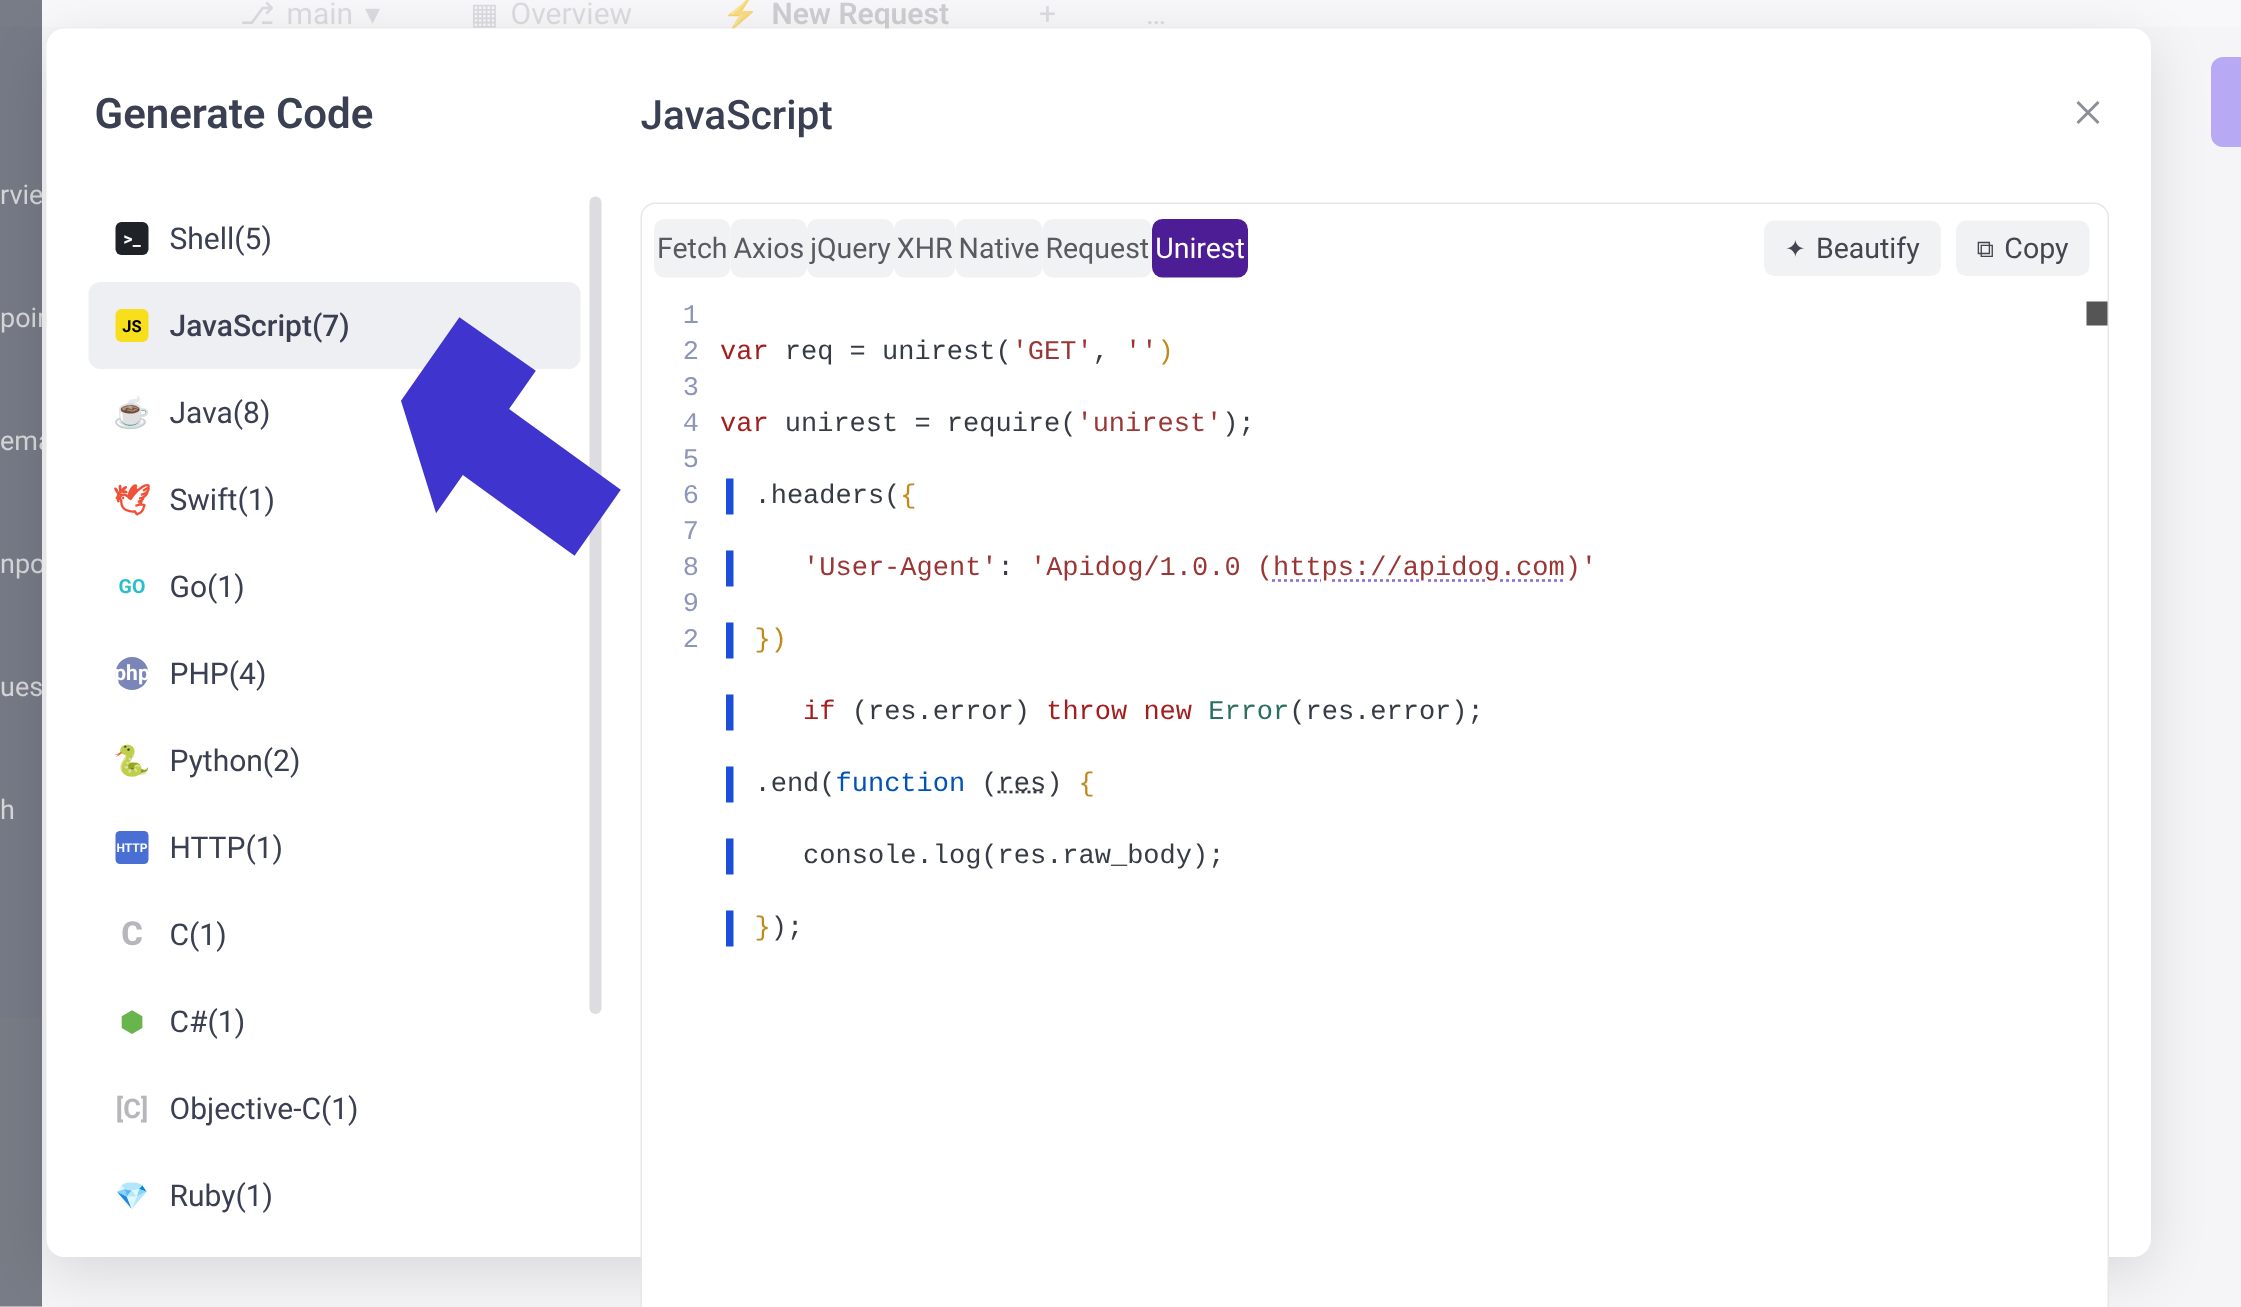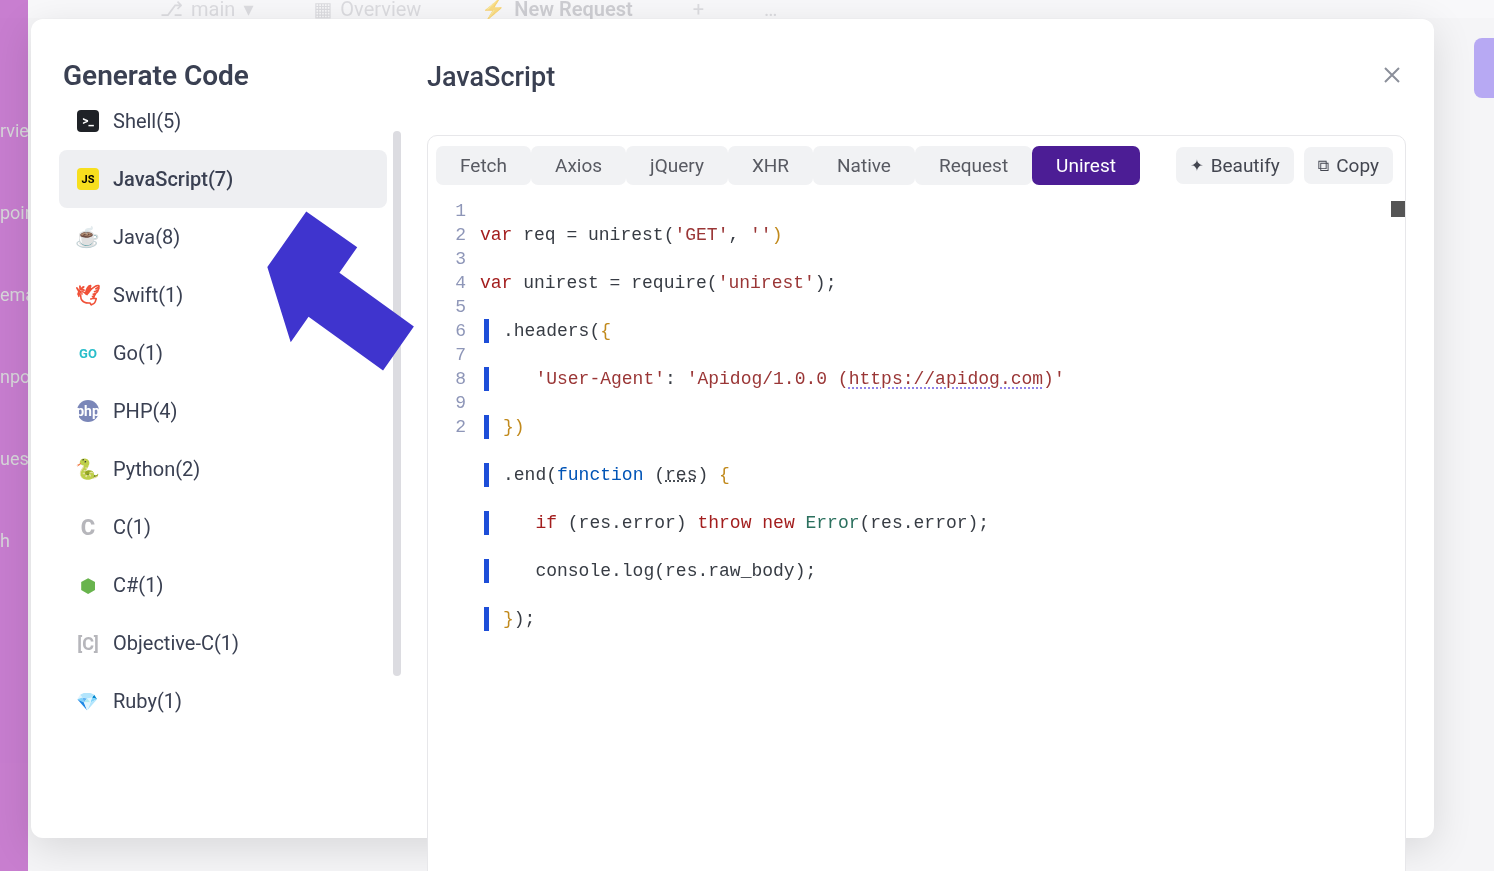--- a/index.html
+++ b/index.html
@@ -8,37 +8,37 @@
   
   .bg-top {
     position: absolute; top: 0; left: 0; right: 0; height: 18px;
     background: #fcfcfd; color: #c9c9cf; font-size: 20px;
     display: flex; align-items: center; gap: 60px; padding-left: 160px;
     filter: blur(0.3px); opacity: 0.55; white-space: nowrap;
   }
   .bg-top .tab { display:flex; align-items:center; gap:8px; }
   .bg-left-col {
     position: absolute; left: 0; top: 0; bottom: 0; width: 28px;
-    background: #a21caf; color:#bfbfc3; font-size:18px; padding-top:120px;
+    background: #0f172a; color:#bfbfc3; font-size:18px; padding-top:120px;
     display:flex; flex-direction:column; gap:60px; opacity:0.55;
   }
   .bg-left-col span { writing-mode: horizontal-tb; overflow:hidden; white-space:nowrap; height:22px; }
   
   
   .modal {
     position: absolute; left: 31px; top: 19px; right: 60px; bottom: 33px;
     background: #fff; border-radius: 12px; box-shadow: 0 10px 40px rgba(0,0,0,0.12);
     display: flex;
   }
   
   
   .sidebar {
     width: 372px; padding: 40px 16px 0 28px; position:relative;
   }
-  .sidebar-title { font-size: 28px; font-weight: 600; color:#3a4052; margin-left:4px; }
+  .sidebar-title { font-size: 28px; font-weight: 600; color:#3a4052; margin-left:4px; margin-bottom: 38px; }
   .lang-list { display:flex; flex-direction:column; gap:0; }
   .lang-item {
     display:flex; align-items:center; gap:14px;
     height:58px; padding:0 18px; border-radius:8px;
     font-size:20px; color:#3a4052; cursor:pointer;
   }
   .lang-item.selected { background:#eeeff2; font-weight:500; }
   .lang-icon { width:22px; height:22px; display:flex; align-items:center; justify-content:center; border-radius:4px; font-size:12px; font-weight:700; color:#fff; }
   .ic-shell { background:#1f2227; }
   .ic-js { background:#f7df1e; color:#000; font-size:11px; }
@@ -62,21 +62,21 @@
   .close-btn { font-size:24px; color:#8b8f9a; cursor:pointer; padding:4px; }
   
   
   .codebox { border:1px solid #e7e7ea; border-radius:10px; background:#fff; }
   .codebox-toolbar {
     display:flex; align-items:center; justify-content:space-between;
     padding:10px 12px 10px 8px;
   }
   .tabrow { display:flex; gap:0; background:transparent; }
   .tabrow .tab {
-    padding:8px 24px; font-size:19px; color:#4d4f55; cursor:pointer; border-radius:7px;
+    padding:8px 2px; font-size:19px; color:#4d4f55; cursor:pointer; border-radius:7px;
   }
   .tabrow .tab.inactive { background:#f1f2f4; color:#585a62; }
   .tabrow .tab.inactive.gap { margin-left:0; }
   .tabrow .tab.active { background:#4c1d95; color:#fff; }
   .toolbar-right { display:flex; gap:10px; }
   .tool-btn { display:flex; align-items:center; gap:7px; padding:7px 14px; background:#f1f2f4; color:#434650; border-radius:7px; font-size:19px; cursor:pointer; }
   .tool-btn .ic { font-size:16px; }
   
   
   .code-area { display:flex; font-family: "SFMono-Regular", Consolas, "Liberation Mono", Menlo, monospace; font-size:18px; line-height:24px; padding:4px 0 360px 0; position:relative; }
@@ -144,20 +144,24 @@
         <span class="lang-icon ic-go">GO</span>
         <span>Go(1)</span>
       </div>
       <div class="lang-item">
         <span class="lang-icon ic-php">php</span>
         <span>PHP(4)</span>
       </div>
       <div class="lang-item">
         <span class="lang-icon ic-py">🐍</span>
         <span>Python(2)</span>
+      </div>
+      <div class="lang-item">
+        <span class="lang-icon ic-http">HTTP</span>
+        <span>HTTP(1)</span>
       </div>
       <div class="lang-item">
         <span class="lang-icon ic-c">C</span>
         <span>C(1)</span>
       </div>
       <div class="lang-item">
         <span class="lang-icon ic-cs">⬢</span>
         <span>C#(1)</span>
       </div>
       <div class="lang-item">
@@ -217,22 +221,22 @@
           <div>8</div>
           <div>9</div>
           <div>2</div>
         </div>
         <div class="code">
 <div><span class="kw">var</span><span> req = unirest(</span><span class="str">'GET'</span><span>, </span><span class="str">''</span><span class="par">)</span></div>
 <div><span class="kw">var</span><span> unirest = require(</span><span class="str">'unirest'</span><span>);</span></div>
 <div><span class="line-guide"><span>.headers(</span><span class="par">{</span></span></div>
 <div><span class="line-guide">   <span class="str">'User-Agent'</span><span>: </span><span class="str">'Apidog/1.0.0 (</span><span class="str link">https://apidog.com</span><span class="str">)'</span></span></div>
 <div><span class="line-guide"><span class="par">}</span><span class="par">)</span></span></div>
+<div><span class="line-guide">   <span class="kw">if</span><span> (res.error) </span><span class="kw">throw</span><span> </span><span class="kw">new</span><span> </span><span style="color:#2b705e">Error</span><span>(res.error);</span></span></div>
 <div><span class="line-guide"><span>.end(</span><span class="bluefn">function</span><span> (</span><span style="text-decoration:underline dotted">res</span><span>) </span><span class="par">{</span></span></div>
-<div><span class="line-guide">   <span class="kw">if</span><span> (res.error) </span><span class="kw">throw</span><span> </span><span class="kw">new</span><span> </span><span style="color:#2b705e">Error</span><span>(res.error);</span></span></div>
 <div><span class="line-guide">   <span>console.log(res.raw_body);</span></span></div>
 <div><span class="line-guide"><span class="par">}</span><span>);</span></span></div>
 <div> </div>
           <div class="tick"></div>
         </div>
       </div>
     </div>
   </div>
 </div>
 

